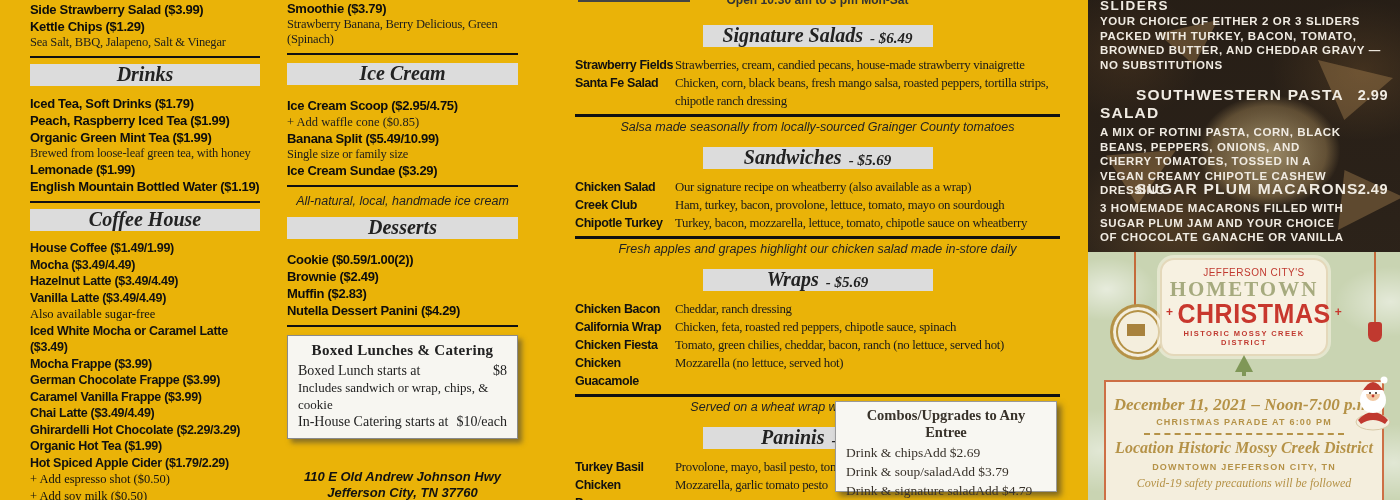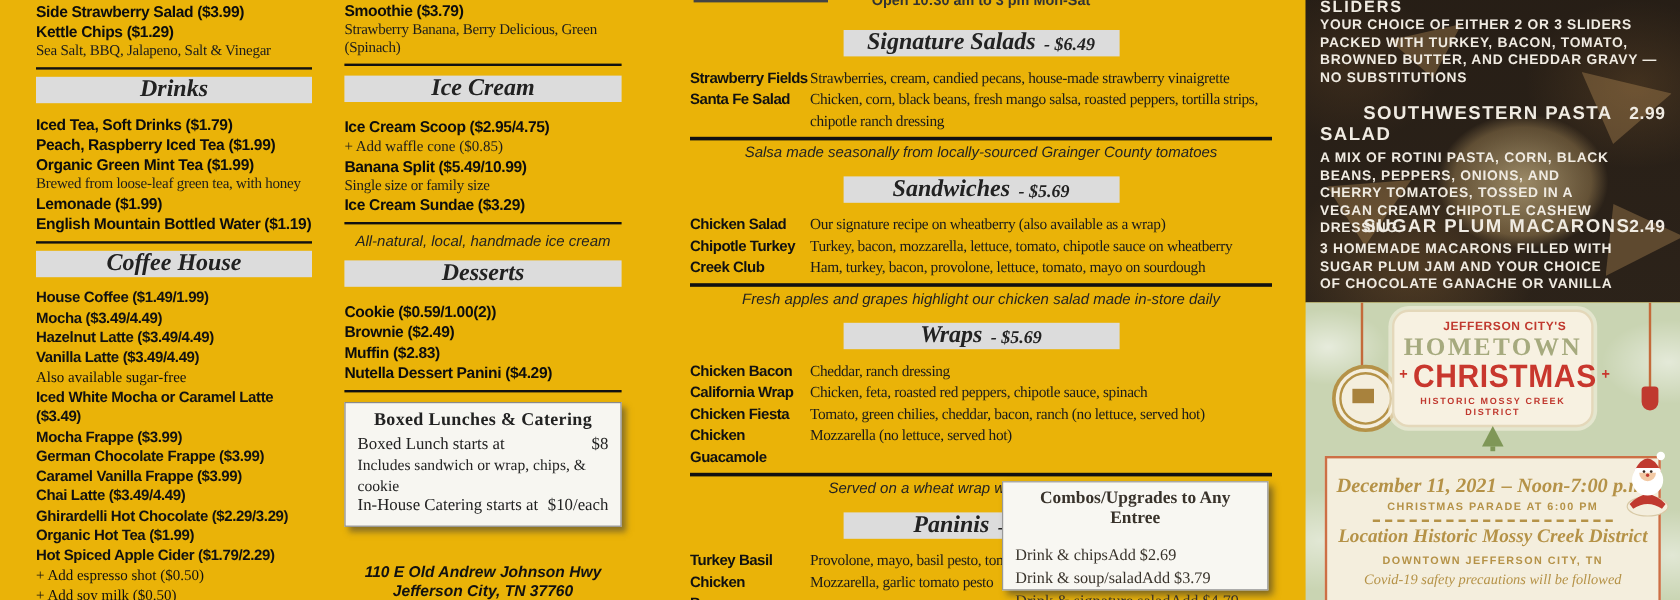--- a/index.html
+++ b/index.html
@@ -43,21 +43,21 @@
   .cname{flex:none;width:100px;font-weight:bold;font-size:12.5px;letter-spacing:-0.4px;}
   .cdesc{font-family:"Liberation Serif",serif;font-size:12.8px;letter-spacing:-0.3px;color:#1a1a1a;}
   .csec .rule{border-top:3px solid #111;margin:4px 0 2px;}
   .csec{margin-bottom:12px;}
   .crows{padding-top:4px;}
 
   
   .combos{left:835px;top:401px;width:222px;height:91px;border:1px solid #999;background:#f8f7f2;
           box-shadow:4px 4px 6px rgba(50,50,50,.6);padding:5px 10px;box-sizing:border-box;
           font-family:"Liberation Serif",serif;color:#38322a;}
-  .combos .cb-title{font-weight:bold;font-size:14.5px;text-align:center;margin-bottom:12px;}
+  .combos .cb-title{font-weight:bold;font-size:14.5px;text-align:center;margin-bottom:2px;}
   .cb-row{display:flex;justify-content:flex-start;font-size:13.5px;line-height:19px;}
 
   
   .darkpanel{left:1088px;top:0;width:312px;height:252px;overflow:hidden;color:#f0ebe2;
     background:
       linear-gradient(rgba(25,18,12,.45), rgba(25,18,12,.25)),
       radial-gradient(95px 75px at 58% 60%, rgba(238,214,160,.9), rgba(205,170,110,.55) 60%, rgba(0,0,0,0) 75%),
       radial-gradient(150px 120px at 28% 88%, rgba(150,110,60,.5), rgba(0,0,0,0) 70%),
       radial-gradient(130px 100px at 88% 28%, rgba(145,105,58,.45), rgba(0,0,0,0) 70%),
       radial-gradient(110px 90px at 12% 22%, rgba(125,88,50,.42), rgba(0,0,0,0) 70%),
@@ -81,21 +81,21 @@
       radial-gradient(70px 45px at 6% 15%, rgba(255,255,255,.55), rgba(0,0,0,0) 70%),
       radial-gradient(80px 50px at 97% 20%, rgba(255,255,255,.5), rgba(0,0,0,0) 70%),
       radial-gradient(90px 60px at 4% 80%, rgba(255,255,255,.45), rgba(0,0,0,0) 70%),
       radial-gradient(80px 55px at 98% 85%, rgba(255,255,255,.45), rgba(0,0,0,0) 70%),
       #c9d4b2;}
   .cream-panel{position:absolute;left:16px;right:16px;top:128px;bottom:-6px;background:#f4eedd;
                border:2px solid #cd6f45;}
   .badge{position:absolute;left:50%;transform:translateX(-50%);top:6px;width:164px;height:94px;
          background:#f7f1e1;border:2px solid #e4d8ba;border-radius:14px;text-align:center;
          box-shadow:0 0 0 3px rgba(247,241,225,.6);z-index:3;}
-  .badge .b-city{margin-top:7px;color:#c0392f;font-weight:bold;font-size:10px;letter-spacing:.5px;padding-left:20px;}
+  .badge .b-city{margin-top:7px;color:#c0392f;font-weight:normal;font-size:10px;letter-spacing:.5px;padding-left:20px;}
   .badge .b-home{font-family:"Liberation Serif",serif;font-weight:bold;font-size:21px;line-height:22px;
                  letter-spacing:2px;color:#a6aa7e;}
   .badge .b-xmas{color:#c8372d;font-weight:bold;font-size:25px;line-height:25px;letter-spacing:.5px;
                  transform:scaleY(1.08);}
   .badge .b-xmas::before,.badge .b-xmas::after{content:"+";font-size:12px;vertical-align:6px;color:#c8372d;padding:0 4px;}
   .badge .b-district{margin-top:3px;color:#c0392f;font-weight:bold;font-size:7.5px;letter-spacing:1.4px;}
   .tree{position:absolute;left:50%;top:103px;transform:translateX(-50%);width:0;height:0;z-index:3;
         border-left:9px solid transparent;border-right:9px solid transparent;border-bottom:17px solid #7f9757;}
   .tree::after{content:"";position:absolute;left:-2px;top:17px;width:4px;height:4px;background:#7f9757;}
   .f-date{position:absolute;left:0;right:0;top:143px;text-align:center;font-family:"Liberation Serif",serif;
@@ -237,26 +237,26 @@
       <div class="band">
         <span>Sandwiches</span>
         <span class="band-price">- $5.69</span>
       </div>
       <div class="crows">
         <div class="crow">
           <span class="cname">Chicken Salad</span>
           <span class="cdesc">Our signature recipe on wheatberry (also available as a wrap)</span>
         </div>
         <div class="crow">
+          <span class="cname">Creek Club</span>
+          <span class="cdesc">Ham, turkey, bacon, provolone, lettuce, tomato, mayo on sourdough</span>
+        </div>
+        <div class="crow">
           <span class="cname">Chipotle Turkey</span>
           <span class="cdesc">Turkey, bacon, mozzarella, lettuce, tomato, chipotle sauce on wheatberry</span>
-        </div>
-        <div class="crow">
-          <span class="cname">Creek Club</span>
-          <span class="cdesc">Ham, turkey, bacon, provolone, lettuce, tomato, mayo on sourdough</span>
         </div>
       </div>
       <div class="rule"></div>
       <div class="foot-note">Fresh apples and grapes highlight our chicken salad made in-store daily</div>
     </div>
 
     <div class="csec">
       <div class="band">
         <span>Wraps</span>
         <span class="band-price">- $5.69</span>

